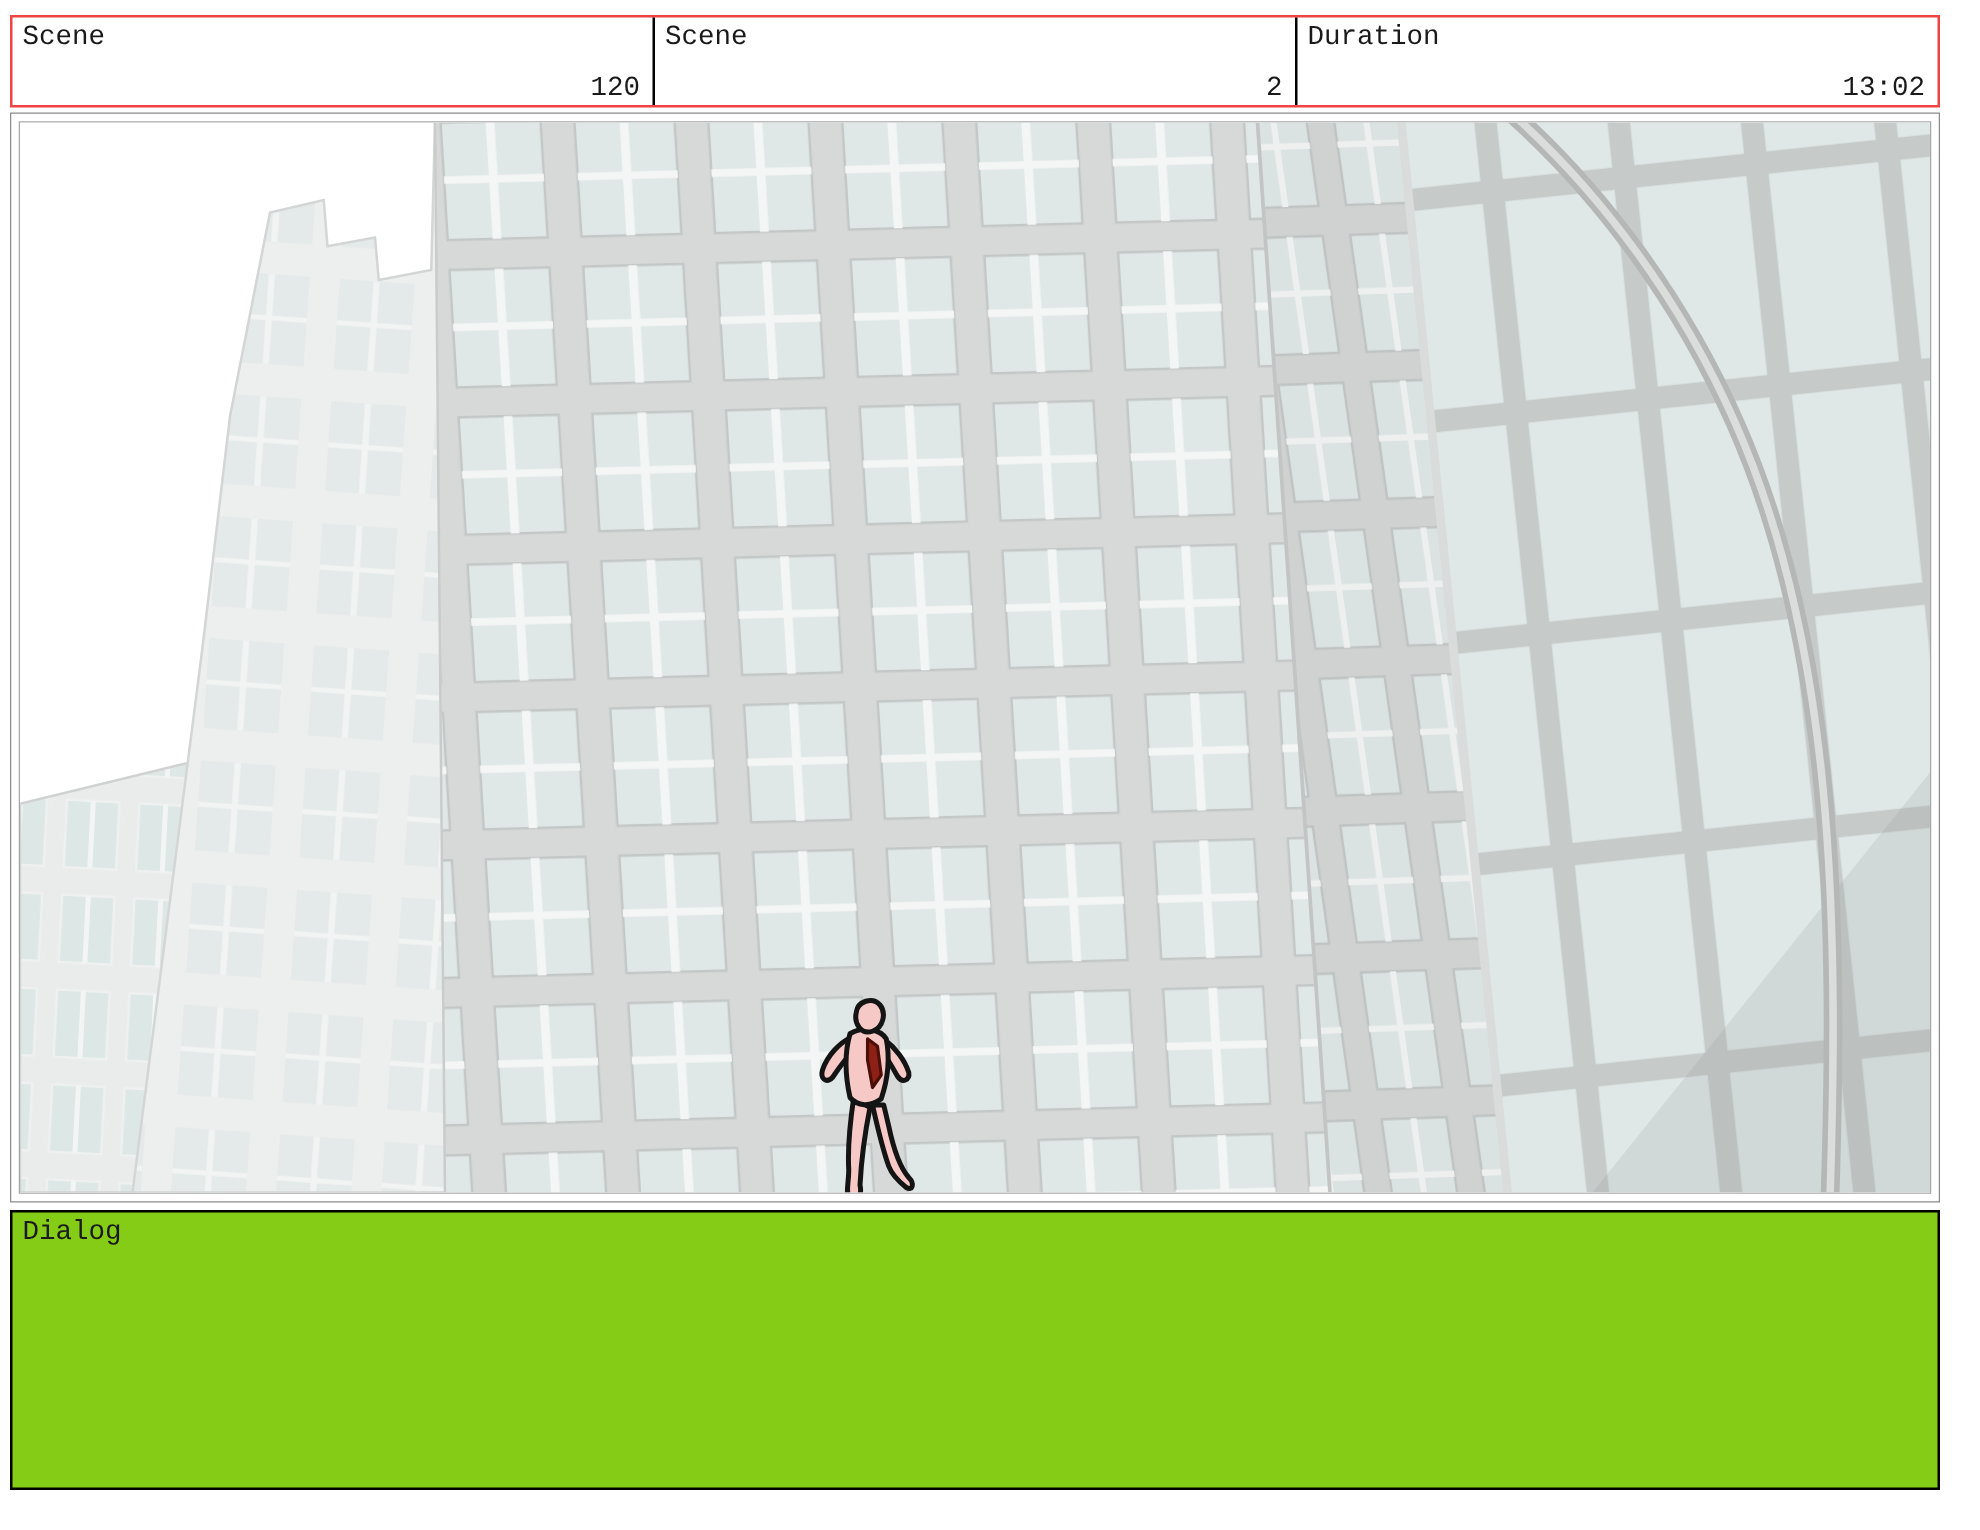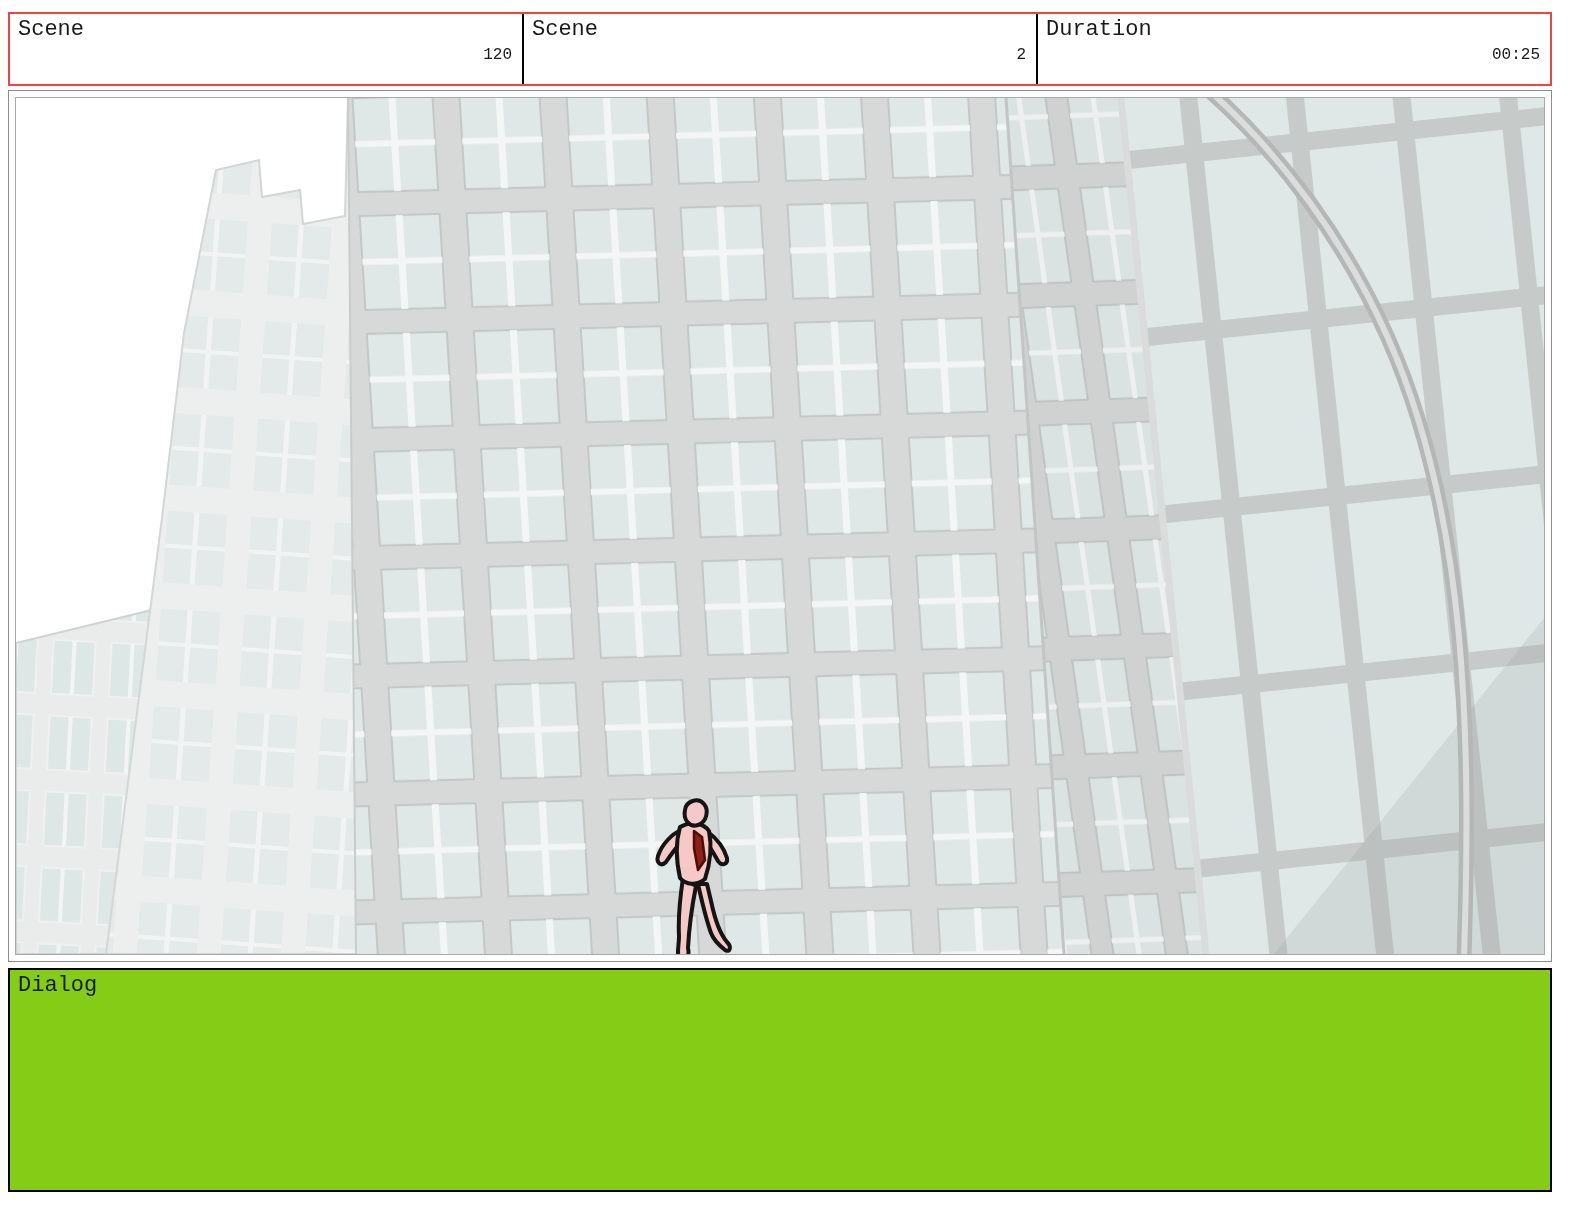--- a/index.html
+++ b/index.html
@@ -29,22 +29,22 @@
   }
   .hcell:last-child { border-right: none; border-radius: 32px; }
   .hlabel {
     position: absolute;
     top: 3px; left: 8px;
     font-size: 22px;
     white-space: pre;
   }
   .hvalue {
     position: absolute;
-    bottom: 20px; right: 10px;
-    font-size: 16px;
+    bottom: 1px; right: 10px;
+    font-size: 22px;
     white-space: pre;
   }
   
   .canvas-frame {
     position: absolute;
     left: 8px; top: 90px;
     width: 1544px; height: 872px;
     border: 1px solid #8c8c8c;
     background: #ffffff;
   }
@@ -86,21 +86,21 @@
     <div class="hcell">
       <div class="hlabel">Scene</div>
       <div class="hvalue">120</div>
     </div>
     <div class="hcell">
       <div class="hlabel">Scene</div>
       <div class="hvalue">2</div>
     </div>
     <div class="hcell">
       <div class="hlabel">Duration</div>
-      <div class="hvalue">00:25</div>
+      <div class="hvalue">13:02</div>
     </div>
   </div>
 
   <div class="canvas-frame">
     <div class="canvas-inner">
       <svg viewBox="0 0 1528 856" preserveAspectRatio="none">
         <defs>
           <pattern id="patTower" width="58" height="76" patternUnits="userSpaceOnUse" patternTransform="rotate(3)">
             <rect width="58" height="76" fill="#e9eceb"></rect>
             <rect x="8" y="7" width="42" height="54" fill="#dde7e6" stroke="#eef1f0" stroke-width="2"></rect>

